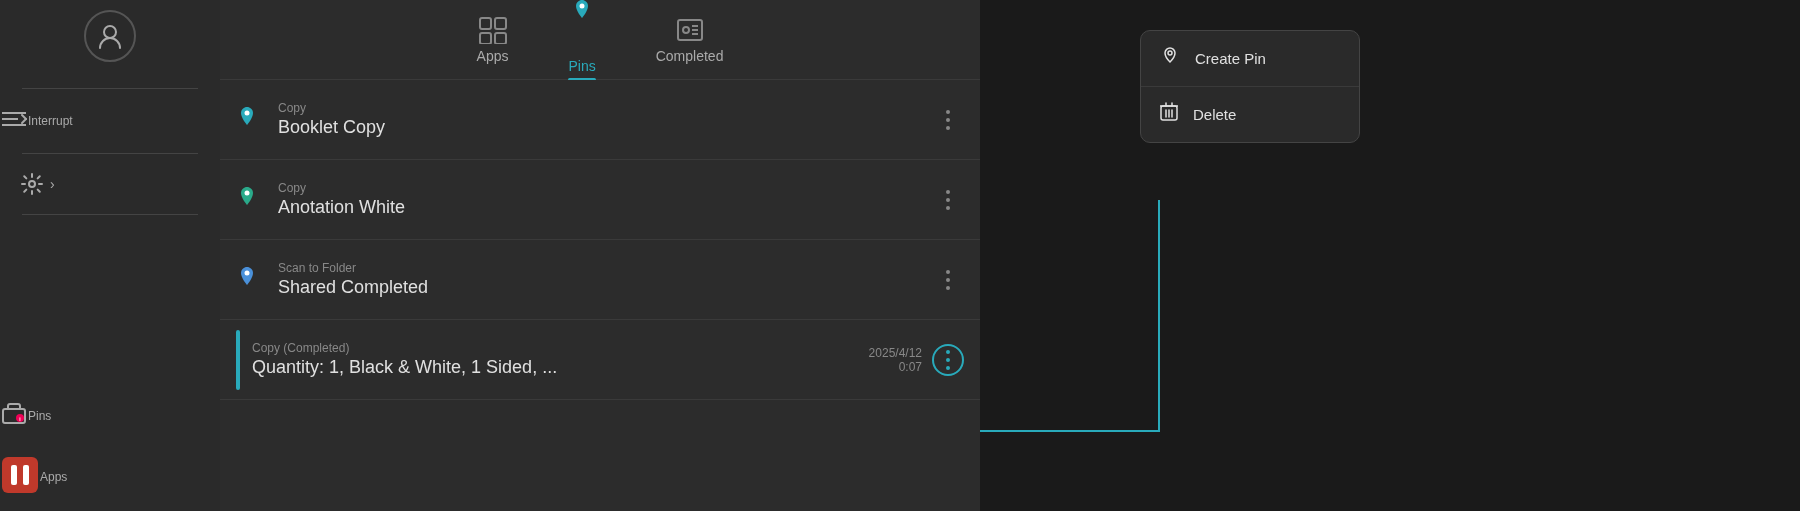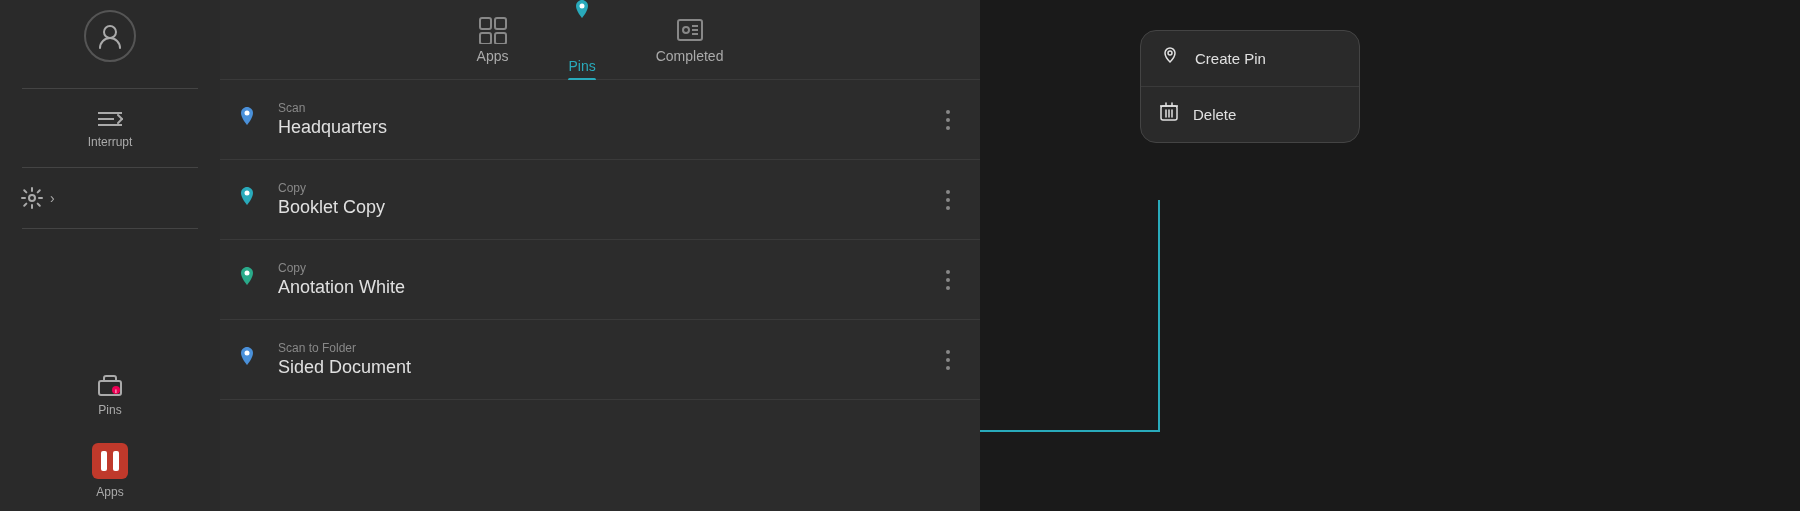--- a/index.html
+++ b/index.html
@@ -33,21 +33,21 @@
       border: 2px solid #555;
       display: flex;
       align-items: center;
       justify-content: center;
       margin-bottom: 20px;
     }
 
     .sidebar-item {
       width: 100%;
       display: flex;
-      flex-direction: column;
+      flex-direction: row;
       align-items: center;
       padding: 12px 0;
       cursor: pointer;
       color: #aaa;
     }
 
     .sidebar-item svg { margin-bottom: 4px; }
 
     .sidebar-item-label {
       font-size: 12px;
@@ -232,21 +232,21 @@
     }
 
     
     .popup-menu {
       position: absolute;
       left: 1140px;
       top: 30px;
       width: 220px;
       background: #2a2a2a;
       border: 1px solid #444;
-      border-radius: 16px;
+      border-radius: 10px;
       z-index: 20;
       overflow: hidden;
     }
 
     .popup-menu::after {
       content: '';
       position: absolute;
       bottom: -14px;
       left: 50%;
       transform: translateX(-50%);
@@ -364,92 +364,91 @@
         <line x1="16" y1="10" x2="22" y2="10" stroke="#888" stroke-width="2"></line>
         <line x1="16" y1="14" x2="22" y2="14" stroke="#888" stroke-width="2"></line>
         <line x1="16" y1="18" x2="22" y2="18" stroke="#888" stroke-width="2"></line>
       </svg>
       <span class="tab-label">Completed</span>
     </div>
   </div>
 
   <div class="list-container">
 
+
+    <div class="list-item">
+      <div class="pin-icon pin-teal">
+        <svg width="22" height="26" viewBox="0 0 22 26" fill="none">
+          <path d="M11 2C8 2 5 4.5 5 8c0 5 6 12 6 12s6-7 6-12c0-3.5-3-6-6-6z" fill="#29aabb"></path>
+          <circle cx="11" cy="8" r="2.5" fill="white"></circle>
+        </svg>
+      </div>
+      <div class="item-text">
+        <span class="item-category">Copy</span>
+        <span class="item-name">Booklet Copy</span>
+      </div>
+      <div class="more-btn">
+        <div class="dot"></div>
+        <div class="dot"></div>
+        <div class="dot"></div>
+      </div>
+    </div>
+
+    <div class="list-item">
+      <div class="pin-icon pin-teal2">
+        <svg width="22" height="26" viewBox="0 0 22 26" fill="none">
+          <path d="M11 2C8 2 5 4.5 5 8c0 5 6 12 6 12s6-7 6-12c0-3.5-3-6-6-6z" fill="#2aaa8a"></path>
+          <circle cx="11" cy="8" r="2.5" fill="white"></circle>
+        </svg>
+      </div>
+      <div class="item-text">
+        <span class="item-category">Copy</span>
+        <span class="item-name">Anotation White</span>
+      </div>
+      <div class="more-btn">
+        <div class="dot"></div>
+        <div class="dot"></div>
+        <div class="dot"></div>
+      </div>
+    </div>
+
     <div class="list-item">
       <div class="pin-icon pin-blue">
         <svg width="22" height="26" viewBox="0 0 22 26" fill="none">
           <path d="M11 2C8 2 5 4.5 5 8c0 5 6 12 6 12s6-7 6-12c0-3.5-3-6-6-6z" fill="#4a90d9"></path>
           <circle cx="11" cy="8" r="2.5" fill="white"></circle>
         </svg>
       </div>
       <div class="item-text">
-        <span class="item-category">Scan</span>
-        <span class="item-name">Headquarters</span>
+        <span class="item-category">Scan to Folder</span>
+        <span class="item-name">Shared Completed</span>
       </div>
       <div class="more-btn">
         <div class="dot"></div>
         <div class="dot"></div>
         <div class="dot"></div>
       </div>
     </div>
 
     <div class="list-item">
-      <div class="pin-icon pin-teal">
-        <svg width="22" height="26" viewBox="0 0 22 26" fill="none">
-          <path d="M11 2C8 2 5 4.5 5 8c0 5 6 12 6 12s6-7 6-12c0-3.5-3-6-6-6z" fill="#29aabb"></path>
-          <circle cx="11" cy="8" r="2.5" fill="white"></circle>
-        </svg>
-      </div>
+      <div class="completed-bar"></div>
       <div class="item-text">
-        <span class="item-category">Copy</span>
-        <span class="item-name">Booklet Copy</span>
-      </div>
-      <div class="more-btn">
-        <div class="dot"></div>
-        <div class="dot"></div>
-        <div class="dot"></div>
-      </div>
-    </div>
-
-    <div class="list-item">
-      <div class="pin-icon pin-teal2">
-        <svg width="22" height="26" viewBox="0 0 22 26" fill="none">
-          <path d="M11 2C8 2 5 4.5 5 8c0 5 6 12 6 12s6-7 6-12c0-3.5-3-6-6-6z" fill="#2aaa8a"></path>
-          <circle cx="11" cy="8" r="2.5" fill="white"></circle>
-        </svg>
-      </div>
-      <div class="item-text">
-        <span class="item-category">Copy</span>
-        <span class="item-name">Anotation White</span>
-      </div>
-      <div class="more-btn">
-        <div class="dot"></div>
-        <div class="dot"></div>
-        <div class="dot"></div>
-      </div>
-    </div>
-
-    <div class="list-item">
-      <div class="pin-icon pin-blue">
-        <svg width="22" height="26" viewBox="0 0 22 26" fill="none">
-          <path d="M11 2C8 2 5 4.5 5 8c0 5 6 12 6 12s6-7 6-12c0-3.5-3-6-6-6z" fill="#4a90d9"></path>
-          <circle cx="11" cy="8" r="2.5" fill="white"></circle>
-        </svg>
-      </div>
-      <div class="item-text">
-        <span class="item-category">Scan to Folder</span>
-        <span class="item-name">Sided Document</span>
-      </div>
-      <div class="more-btn">
-        <div class="dot"></div>
-        <div class="dot"></div>
-        <div class="dot"></div>
-      </div>
-    </div>
-
+        <span class="item-category">Copy (Completed)</span>
+        <span class="item-name">Quantity: 1, Black &amp; White, 1 Sided, ...</span>
+      </div>
+      <div class="item-meta-right">
+        <span>2025/4/12</span>
+        <span>0:07</span>
+      </div>
+      <div class="more-btn active">
+        <div class="dot"></div>
+        <div class="dot"></div>
+        <div class="dot"></div>
+      </div>
+    </div>
 
   </div>
 </div>
 
 <div class="connector-line"></div>
 <div class="connector-line-v"></div>
 
 <div class="popup-menu">
   <div class="popup-item">
     <span class="popup-icon">

